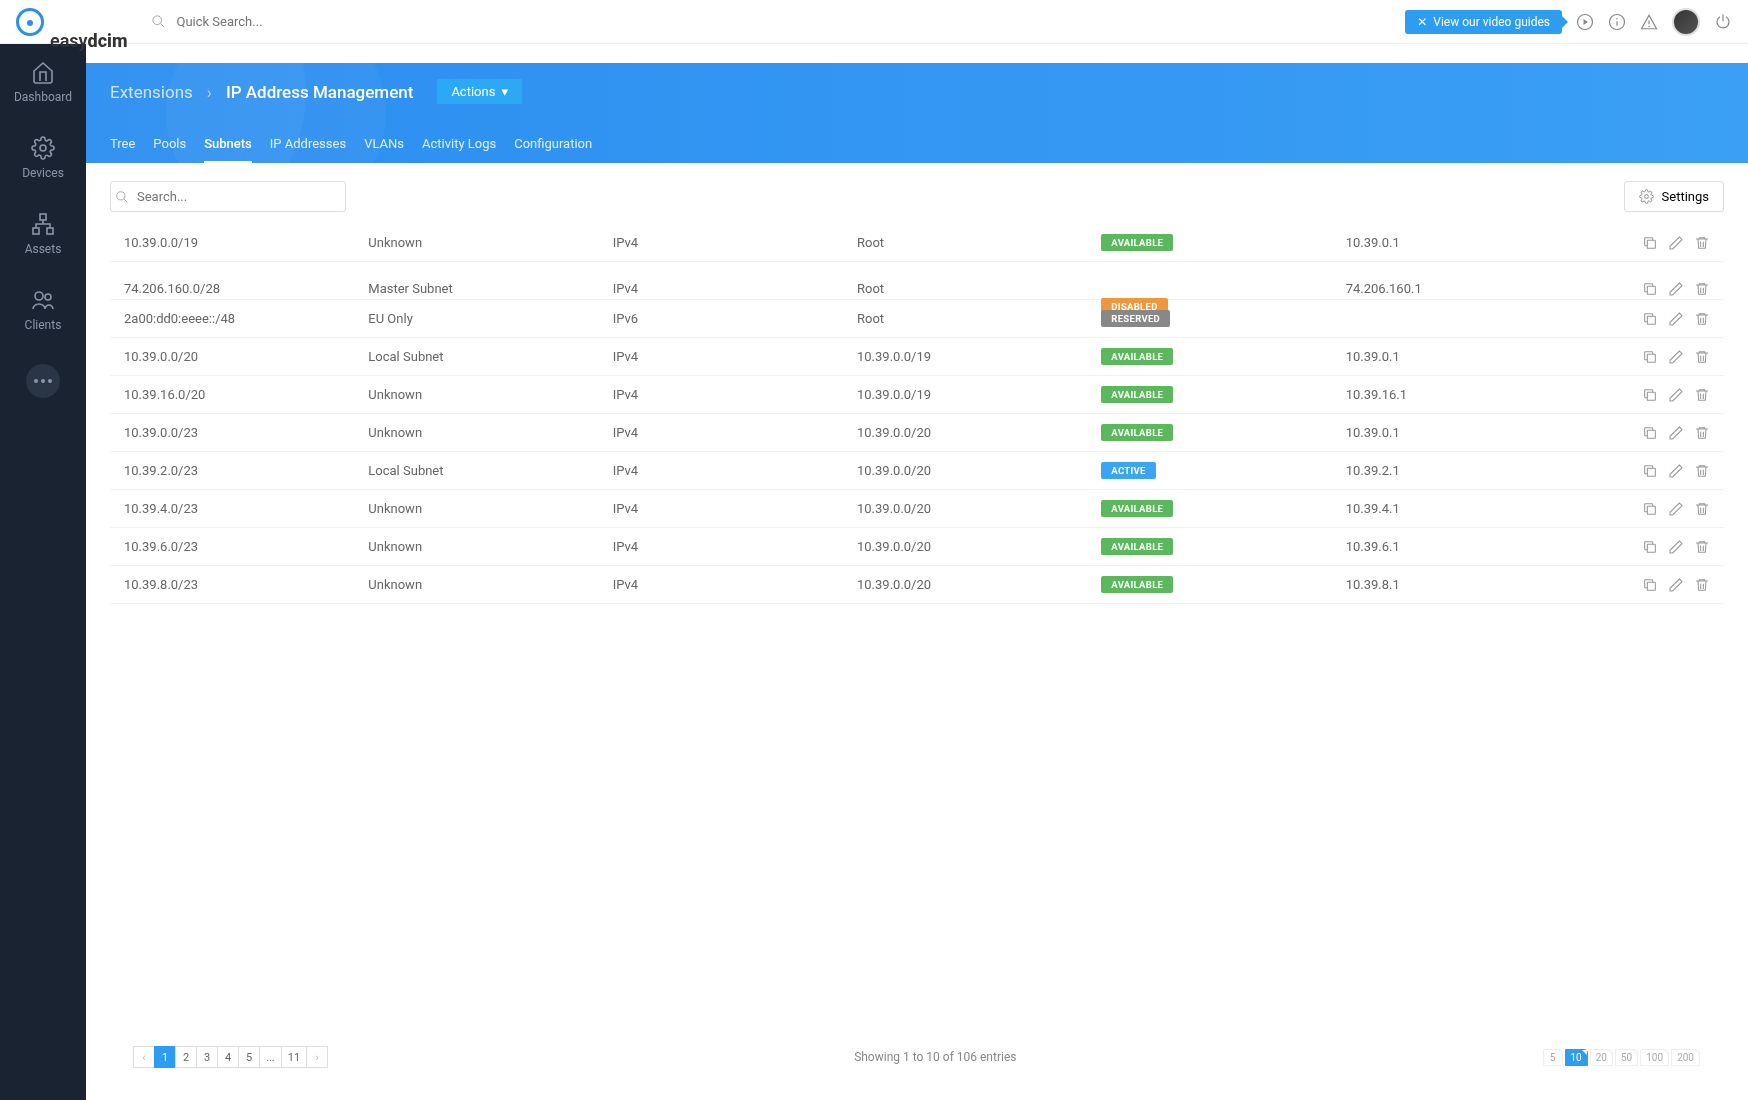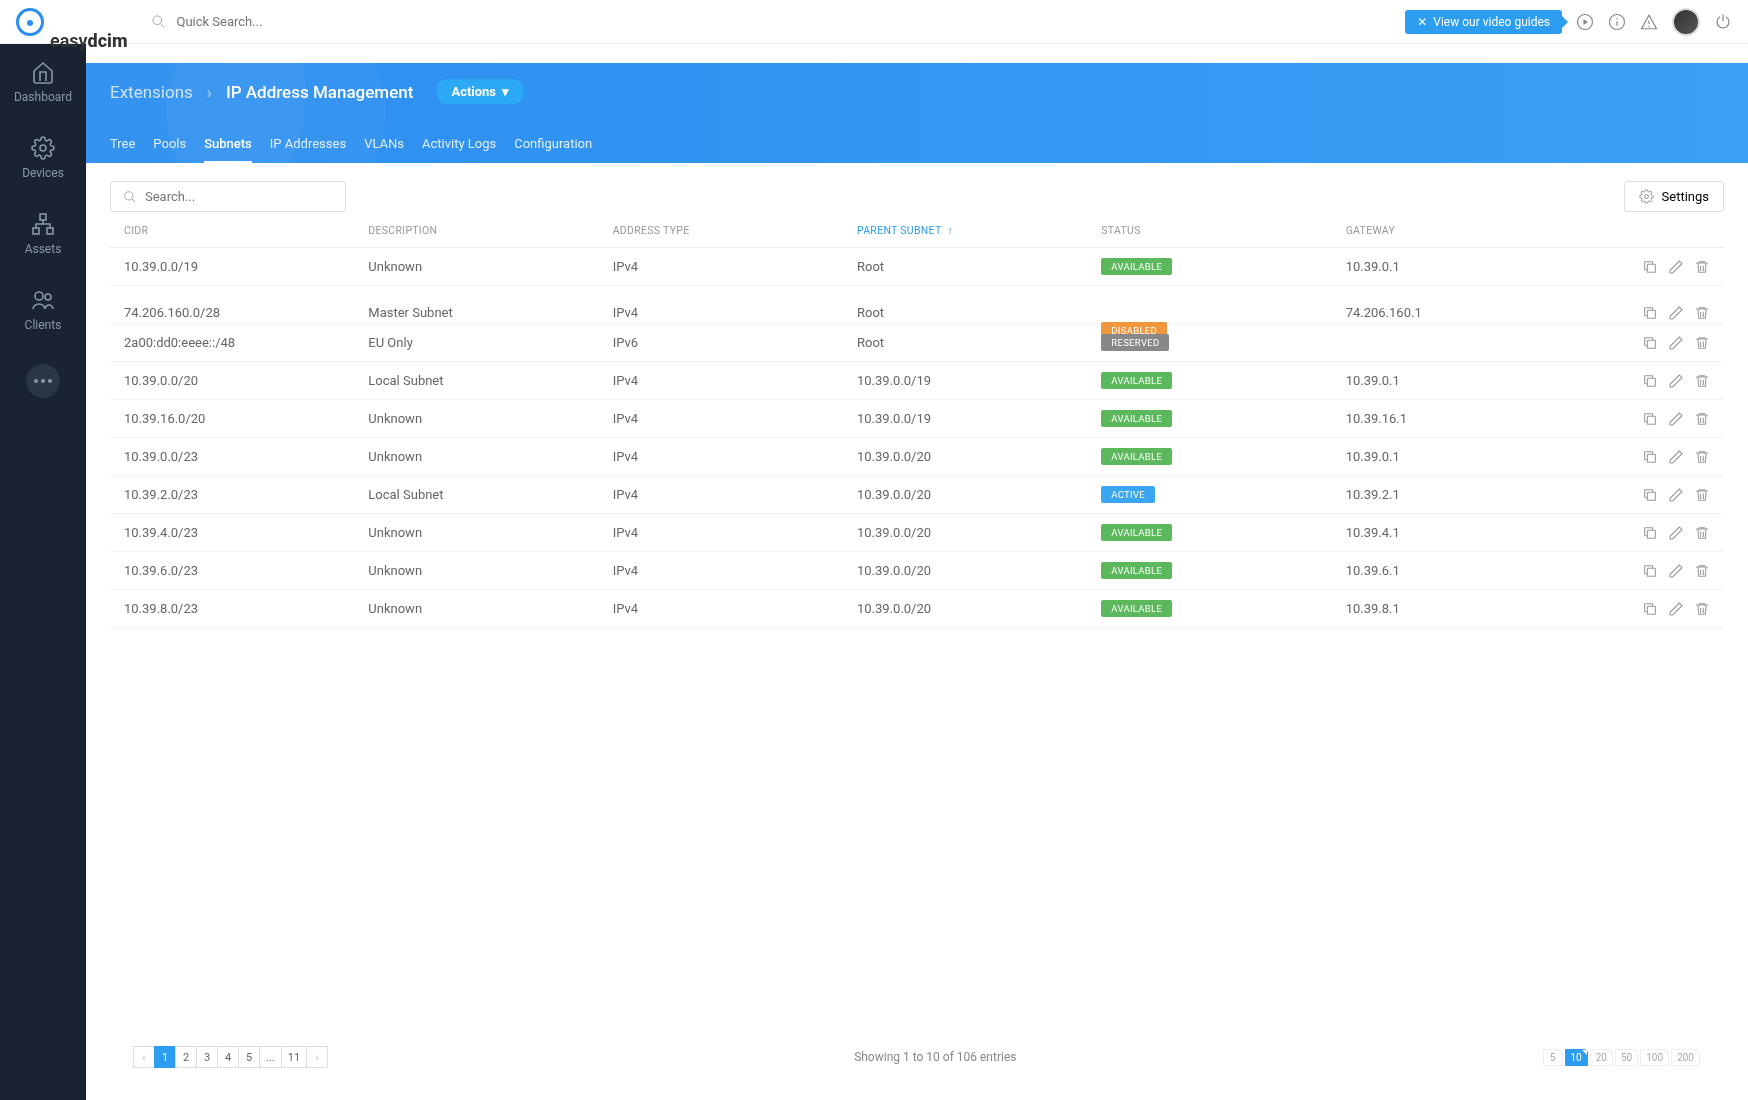--- a/index.html
+++ b/index.html
@@ -30,39 +30,39 @@
 
 
 .main { flex: 1; margin-top: 44px; display: flex; flex-direction: column; background:#fff;}
 .header { background: linear-gradient(90deg, #2c8ef0, #3a9ff5); color: #fff; padding: 16px 24px 0; position: relative; overflow: hidden; margin-top: 19px; }
 .header::before { content:''; position:absolute; width:300px; height:300px; border-radius:50%; background:rgba(255,255,255,0.04); left:-80px; top:-120px;}
 .header::after { content:''; position:absolute; width:220px; height:220px; border-radius:50%; background:rgba(255,255,255,0.04); left:80px; top:-60px;}
 .breadcrumb { display: flex; align-items: center; gap: 14px; font-size: 17px; position:relative; z-index:1;}
 .breadcrumb .crumb { opacity: 0.75; }
 .breadcrumb .current { font-weight: 500; opacity:1;}
 .breadcrumb .chev { opacity:0.6; }
-.actions-btn { background: #2ba9f5; padding: 5px 14px; border-radius: 9px; font-size: 13px; display: inline-flex; align-items: center; gap: 6px; margin-left: 10px; cursor:pointer;font-weight:bold;}
+.actions-btn { background: #2ba9f5; padding: 5px 14px; border-radius: 1px; font-size: 13px; display: inline-flex; align-items: center; gap: 6px; margin-left: 10px; cursor:pointer;}
 .tabs { display: flex; gap: 18px; margin-top: 22px; position:relative; z-index:1;}
 .tab { padding: 10px 0; font-size: 13px; cursor: pointer; opacity: 0.85; border-bottom: 2px solid transparent; }
 .tab.active { border-bottom-color: #fff; opacity: 1; font-weight:500;}
 
 
 .content { flex: 1; padding: 18px 24px; display:flex; flex-direction:column;}
 .toolbar { display: flex; justify-content: space-between; margin-bottom: 12px; }
-.search-box { display: flex; align-items: center; gap: 8px; border: 1px solid #ddd; border-radius: 3px; padding: 7px 12px; width: 236px; background:#fff;}
+.search-box { display: flex; align-items: center; gap: 8px; border: 1px solid #ddd; border-radius: 3px; padding: 7px 4px; width: 236px; background:#fff;}
 .search-box input { border: none; outline: none; font-size: 13px; flex: 1; }
 .settings-btn { display: flex; align-items: center; gap: 8px; border: 1px solid #ddd; border-radius: 3px; padding: 7px 14px; background: #fff; cursor: pointer; font-size: 13px; color:#000000;}
 
 
 .table { width: 100%; }
 .thead, .trow { display: grid; grid-template-columns: 1.2fr 1.2fr 1.2fr 1.2fr 1.2fr 1.2fr 120px; align-items: center; padding: 0 14px; }
 .thead { font-size: 10.5px; color: #999; text-transform: uppercase; letter-spacing: 0.3px; padding-bottom: 10px; border-bottom: 1px solid #eee; }
 .thead .sorted { color: #2c9df0; display:flex; align-items:center; gap:6px;}
 .trow { height: 38px; border-bottom: 1px solid #f2f2f2; font-size: 13px; color: #666; }
-.badge { display: inline-block; padding: 3px 10px; border-radius: 2px; font-size: 9.5px; font-weight: 400; color: #fff; text-transform: uppercase; letter-spacing:0.3px;}
+.badge { display: inline-block; padding: 3px 10px; border-radius: 2px; font-size: 9.5px; font-weight: 700; color: #fff; text-transform: uppercase; letter-spacing:0.3px;}
 .badge.available { background: #5cb85c; }
 .badge.disabled { background: #f0963c; margin-top: 36px; }
 .badge.reserved { background: #888; }
 .badge.active { background: #3aa5f0; }
 .row-actions { display: flex; gap: 10px; justify-content: flex-end; }
 .row-actions svg { width: 16px; height: 16px; stroke: #999; fill: none; cursor: pointer; }
 
 
 .footer { display: flex; justify-content: space-between; align-items: center; padding: 14px 24px; font-size: 12px; color: #888; margin-top:auto;}
 .pagination { display: flex; gap: 0; }
@@ -202,29 +202,20 @@
         <div class="settings-btn">
           <svg width="15" height="15" viewBox="0 0 24 24" stroke="#888" fill="none">
               <circle cx="12" cy="12" r="3"></circle>
               <path d="M19.4 15a1.7 1.7 0 0 0 .34 1.87l.06.06a2 2 0 1 1-2.83 2.83l-.06-.06a1.7 1.7 0 0 0-1.87-.34 1.7 1.7 0 0 0-1 1.56V21a2 2 0 1 1-4 0v-.09a1.7 1.7 0 0 0-1.11-1.56 1.7 1.7 0 0 0-1.87.34l-.06.06a2 2 0 1 1-2.83-2.83l.06-.06a1.7 1.7 0 0 0 .34-1.87 1.7 1.7 0 0 0-1.56-1H3a2 2 0 1 1 0-4h.09a1.7 1.7 0 0 0 1.56-1.11 1.7 1.7 0 0 0-.34-1.87l-.06-.06a2 2 0 1 1 2.83-2.83l.06.06a1.7 1.7 0 0 0 1.87.34H9a1.7 1.7 0 0 0 1-1.56V3a2 2 0 1 1 4 0v.09a1.7 1.7 0 0 0 1 1.56 1.7 1.7 0 0 0 1.87-.34l.06-.06a2 2 0 1 1 2.83 2.83l-.06.06a1.7 1.7 0 0 0-.34 1.87V9a1.7 1.7 0 0 0 1.56 1H21a2 2 0 1 1 0 4h-.09a1.7 1.7 0 0 0-1.56 1z"></path>
             </svg>
           <span>Settings</span>
         </div>
       </div>
 
       <div class="table">
-        <div class="thead" id="thead">
-            <div>CIDR</div>
-            <div>DESCRIPTION</div>
-            <div>ADDRESS TYPE</div>
-            <div class="sorted">PARENT SUBNET <span>↑</span></div>
-            <div>STATUS</div>
-            <div>GATEWAY</div>
-            <div></div>
-          </div>
         <div id="tbody">
             <div class="trow">
     <div>10.39.0.0/19</div>
     <div>Unknown</div>
     <div>IPv4</div>
     <div>Root</div>
     <div><span class="badge available">AVAILABLE</span></div>
     <div>10.39.0.1</div>
     <div class="row-actions">
   <svg viewBox="0 0 24 24">

